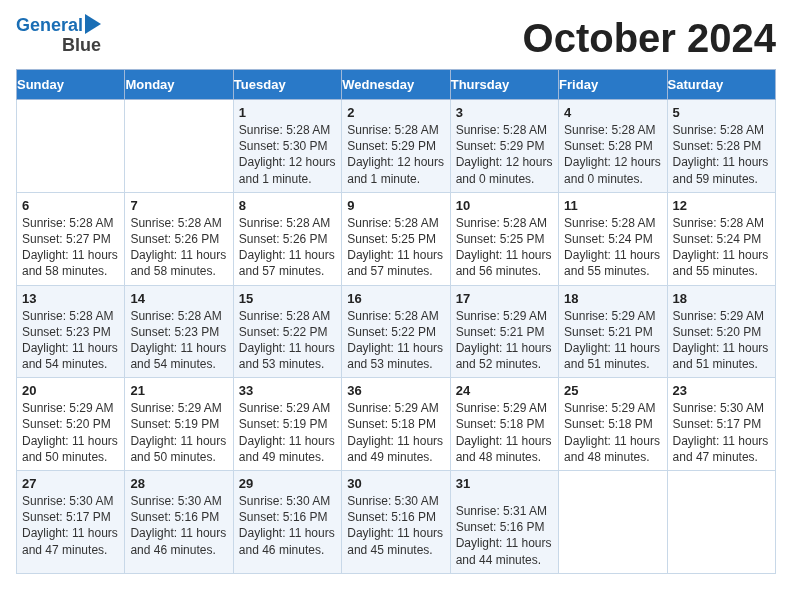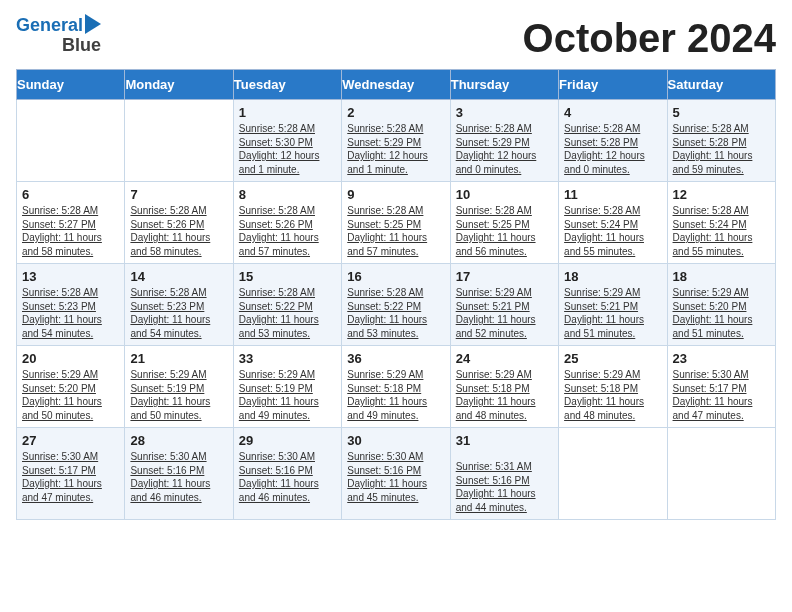--- a/index.html
+++ b/index.html
@@ -73,24 +73,23 @@
     tbody tr:nth-child(odd) td { background: #f0f5fb; }
     tbody tr:nth-child(even) td { background: #ffffff; }
     .day-num {
       font-size: 13px;
       font-weight: bold;
       color: #222;
       display: block;
       margin-bottom: 2px;
     }
     .day-info {
-      font-size: 10px;
+      font-size: 12px;
       color: #333;
       line-height: 1.35;
-      text-decoration: underline;
     }
     .empty { background: #fff !important; }
   </style>
 </head>
 <body>
 
 <div class="header">
   <div class="logo">
     <div style="display:flex; flex-direction:column; align-items:flex-end; gap:0;">
       <div style="display:flex; align-items:center;">

